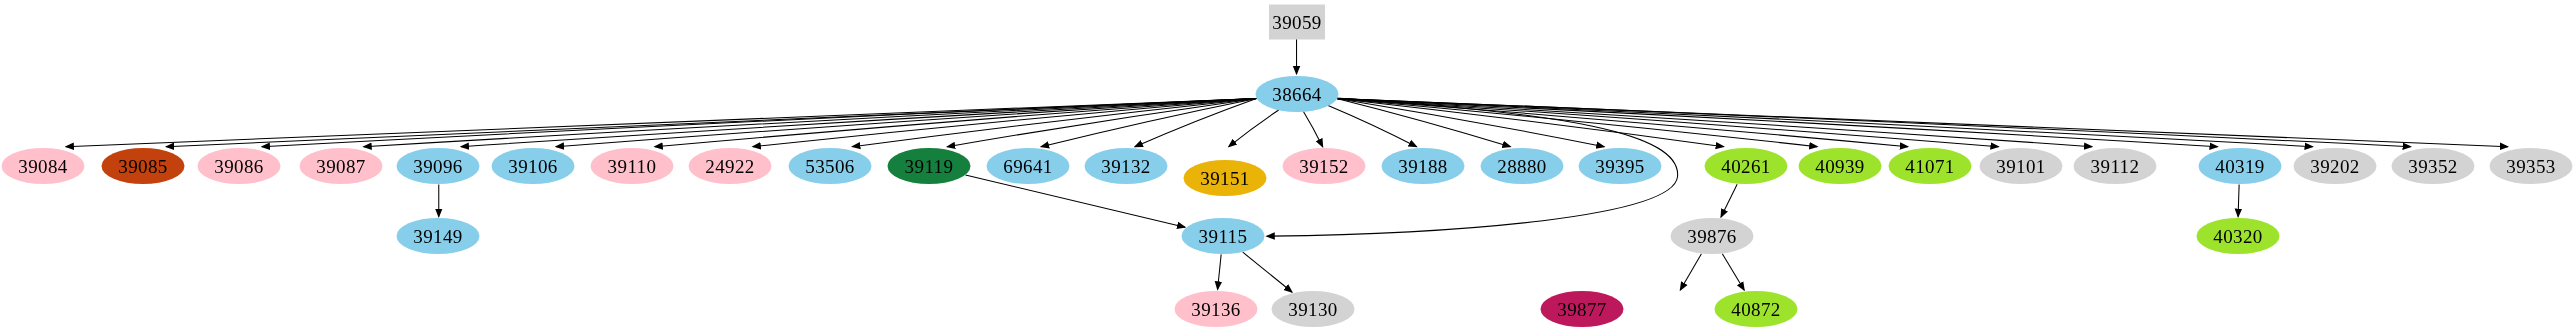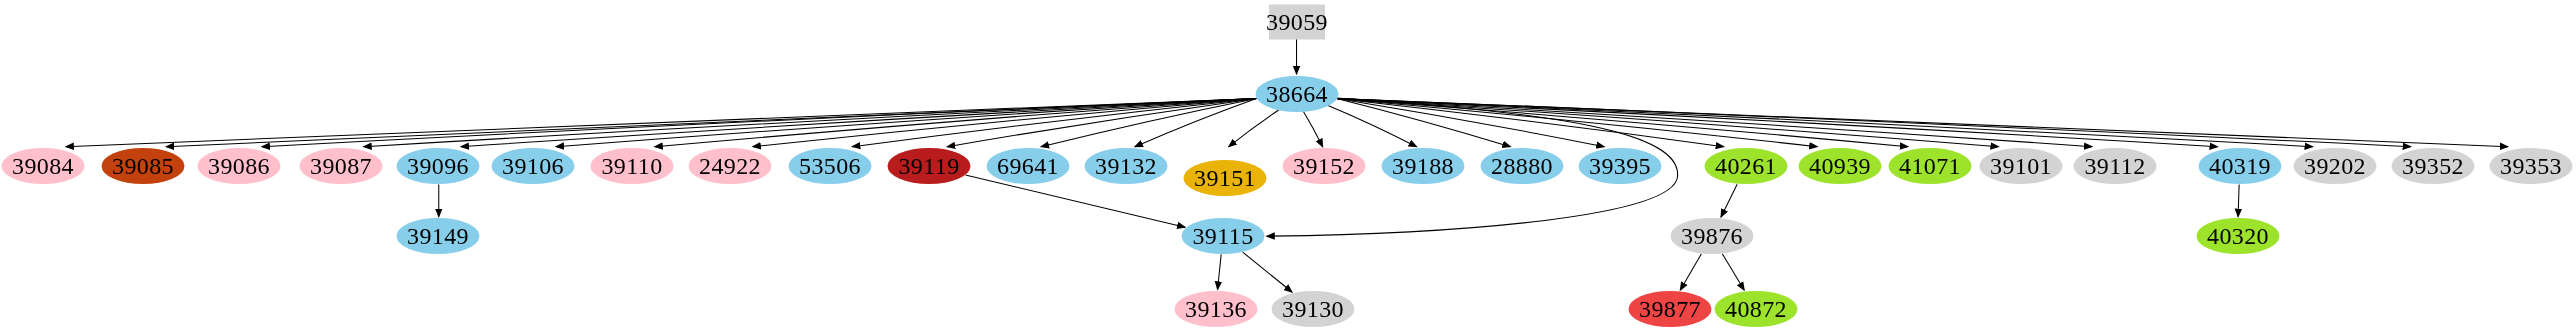--- a/index.html
+++ b/index.html
@@ -3,21 +3,21 @@
 <meta charset="utf-8">
 <style>
   html,body{margin:0;padding:0;background:#ffffff;}
   #canvas{position:relative;width:2576px;height:329px;background:#ffffff;overflow:hidden;
           font-family:"Liberation Serif","DejaVu Serif",serif;}
   #edges{position:absolute;left:0;top:0;width:2576px;height:329px;}
   .node{position:absolute;display:flex;align-items:center;justify-content:center;
         transform:translate(-50%,-50%);color:#000;}
   .node.ellipse{width:83px;height:36px;border-radius:50%;}
   .node.box{width:56px;height:35px;border-radius:0;}
-  .node span{font-size:24px;line-height:1;letter-spacing:0.4px;}
+  .node span{font-size:19px;line-height:1;letter-spacing:0.4px;}
   path.edge{fill:none;stroke:#000;stroke-width:1.4;}
 </style>
 </head>
 <body>
 
 <div id="canvas">
   <svg id="edges" viewBox="0 0 3467 443" xmlns="http://www.w3.org/2000/svg">
     <defs>
       <marker id="arrow" viewBox="0 0 10 10" refX="8.5" refY="5" markerWidth="9" markerHeight="9" orient="auto">
         <path d="M0,1 L10,5 L0,9 z" fill="#000"></path>
@@ -89,21 +89,21 @@
       </div>
       <div class="node ellipse" style="left: 632px; top: 166px; background: rgb(255, 192, 203);">
         <span>39110</span>
       </div>
       <div class="node ellipse" style="left: 730px; top: 166px; background: rgb(255, 192, 203);">
         <span>24922</span>
       </div>
       <div class="node ellipse" style="left: 830px; top: 166px; background: rgb(135, 206, 235);">
         <span>53506</span>
       </div>
-      <div class="node ellipse" style="left: 929px; top: 166px; background: #b91c1c;">
+      <div class="node ellipse" style="left: 929px; top: 166px; background: #15803d;">
         <span>39119</span>
       </div>
       <div class="node ellipse" style="left: 1028px; top: 166px; background: rgb(135, 206, 235);">
         <span>69641</span>
       </div>
       <div class="node ellipse" style="left: 1126px; top: 166px; background: rgb(135, 206, 235);">
         <span>39132</span>
       </div>
       <div class="node ellipse" style="left: 1225px; top: 166px; background: #eab308; margin-top: 12px;">
         <span>39151</span>
@@ -158,21 +158,21 @@
       </div>
       <div class="node ellipse" style="left: 2238px; top: 236px; background: rgb(157, 227, 44);">
         <span>40320</span>
       </div>
       <div class="node ellipse" style="left: 1216px; top: 309px; background: rgb(255, 192, 203);">
         <span>39136</span>
       </div>
       <div class="node ellipse" style="left: 1313px; top: 309px; background: rgb(211, 211, 211);">
         <span>39130</span>
       </div>
-      <div class="node ellipse" style="left: 1670px; top: 309px; background: #ef4444;">
+      <div class="node ellipse" style="left: 1582px; top: 309px; background: #be185d;">
         <span>39877</span>
       </div>
       <div class="node ellipse" style="left: 1756px; top: 309px; background: rgb(157, 227, 44);">
         <span>40872</span>
       </div>
     </div>
 </div>
 
 
 </body></html>

